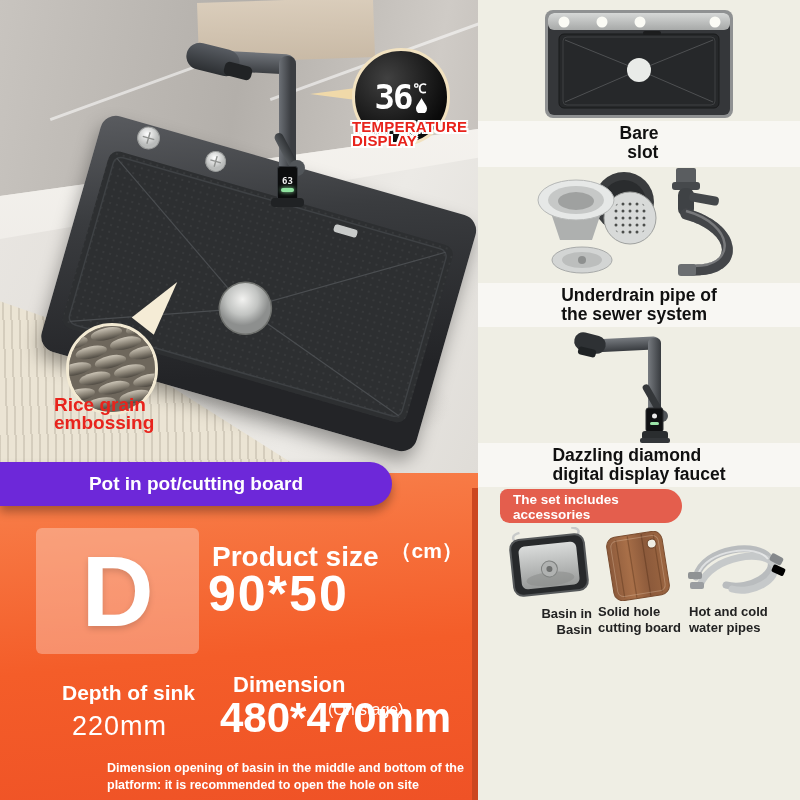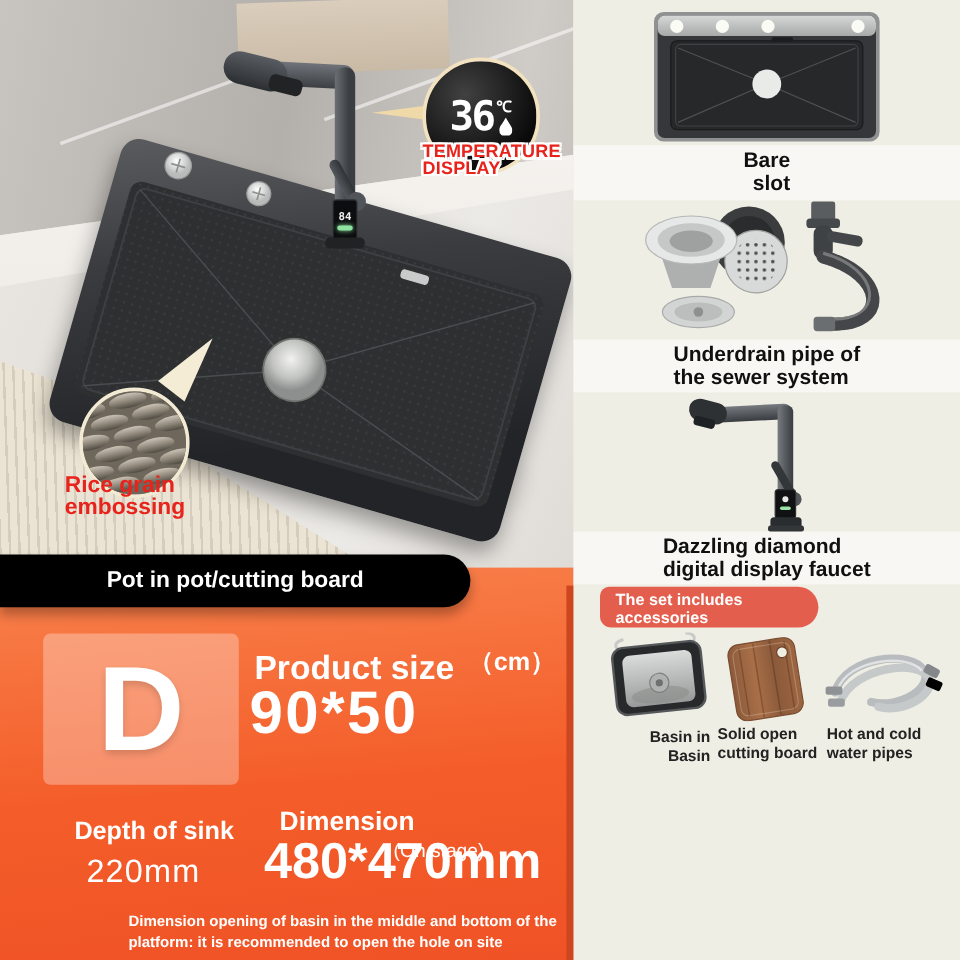--- a/index.html
+++ b/index.html
@@ -58,21 +58,21 @@
 
   
   .rice-pointer { position:absolute; left:146px; top:276px; width:0; height:0;
            border-left:14px solid transparent; border-right:14px solid transparent; border-bottom:56px solid #f5ecd6;
            transform:rotate(38deg); }
   .rice-circle { position:absolute; left:66px; top:323px; width:92px; height:92px; border-radius:50%;
            border:3px solid #f3ead3; overflow:hidden; background:#8f887d; z-index:4; }
   .rice-label { position:absolute; left:54px; top:396px; z-index:6; color:#e8231c; font-weight:800; font-size:19px; line-height:.95; }
 
   
-  .pot-banner { position:absolute; left:0; top:462px; width:392px; height:44px; background:#000000;
+  .pot-banner { position:absolute; left:0; top:462px; width:392px; height:44px; background:#6d28d9;
            border-radius:0 26px 26px 0; box-shadow:0 6px 10px rgba(0,0,0,.30); z-index:8;
            display:flex; align-items:center; justify-content:center; color:#fff; font-weight:800; font-size:19px; }
 
   
   .orange { position:absolute; left:0; top:473px; width:478px; height:327px;
            background:linear-gradient(175deg,#f8824d 0%,#f45d29 55%,#ef5226 100%); }
   .orange-edge { position:absolute; right:0; top:15px; bottom:0; width:6px; background:#cc4720; }
   .d-box { position:absolute; left:36px; top:55px; width:163px; height:126px; border-radius:6px;
            background:rgba(255,255,255,.30); display:flex; align-items:center; justify-content:center; }
   .d-box span { color:#fff; font-size:100px; font-weight:800; line-height:1; text-shadow:0 3px 6px rgba(0,0,0,.15); }
@@ -146,21 +146,21 @@
       </svg>
     </div>
 
     <div class="f-arm"></div>
     <div class="f-head"></div>
     <div class="f-cap"></div>
     <div class="f-body"></div>
     <div class="f-handle"></div>
     <div class="f-joint"></div>
     <div class="f-display">
-      <span class="digits">84</span>
+      <span class="digits">63</span>
       <span class="glow"></span>
     </div>
     <div class="f-base"></div>
 
     <div class="temp-pointer"></div>
     <div class="temp-circle">
       <span class="temp-value">36</span>
       <span class="temp-unit">℃</span>
       <svg class="temp-drop" width="11" height="15" viewBox="0 0 11 15">
         <path d="M5.5 0 C8 5 11 7.5 11 10.5 A5.5 5.5 0 0 1 0 10.5 C0 7.5 3 5 5.5 0 Z" fill="#ffffff"></path>
@@ -369,21 +369,21 @@
       <rect x="2" y="33" width="14" height="7" rx="2" fill="#8f9294"></rect>
       <rect x="4" y="43" width="14" height="7" rx="2" fill="#9a9da0"></rect>
       <rect x="84" y="16" width="13" height="8" rx="2" fill="#85888b" transform="rotate(28 90 20)"></rect>
       <rect x="86" y="27" width="13" height="8" rx="2" fill="#90939 6" fill-opacity="1" transform="rotate(24 92 31)"></rect>
     </svg>
 
     <div class="acc-label" style="left:30px; top:606px; width:84px; text-align:right;">
       <div>Basin in Basin</div>
     </div>
     <div class="acc-label" style="left:120px; top:604px;">
-      <div>Solid open</div>
+      <div>Solid hole</div>
       <div>cutting board</div>
     </div>
     <div class="acc-label" style="left:211px; top:604px;">
       <div>Hot and cold</div>
       <div>water pipes</div>
     </div>
   </div>
 </div>
 
 </body></html>

